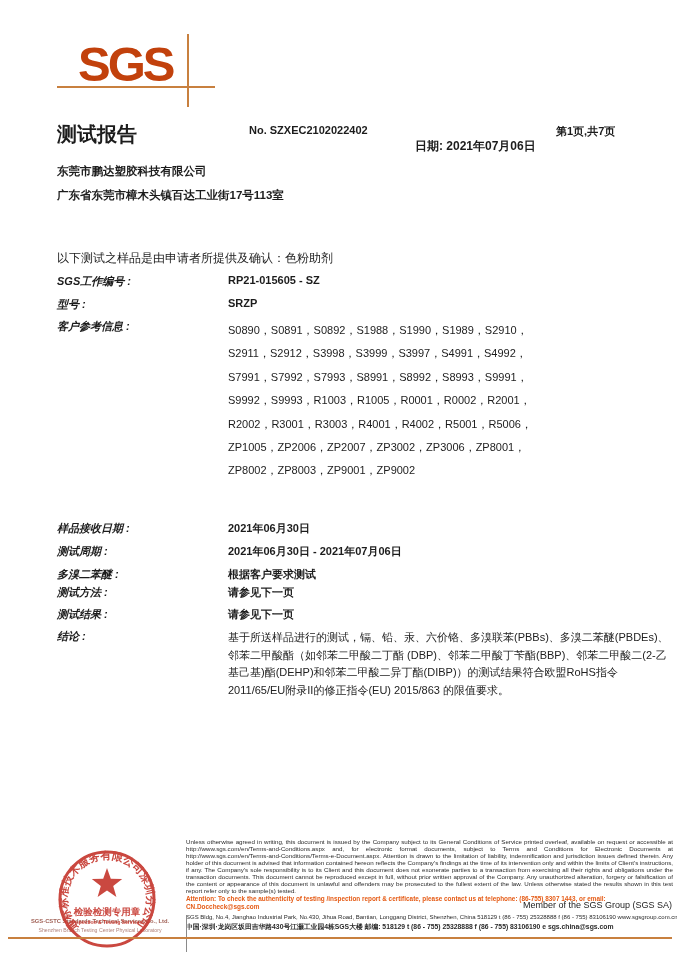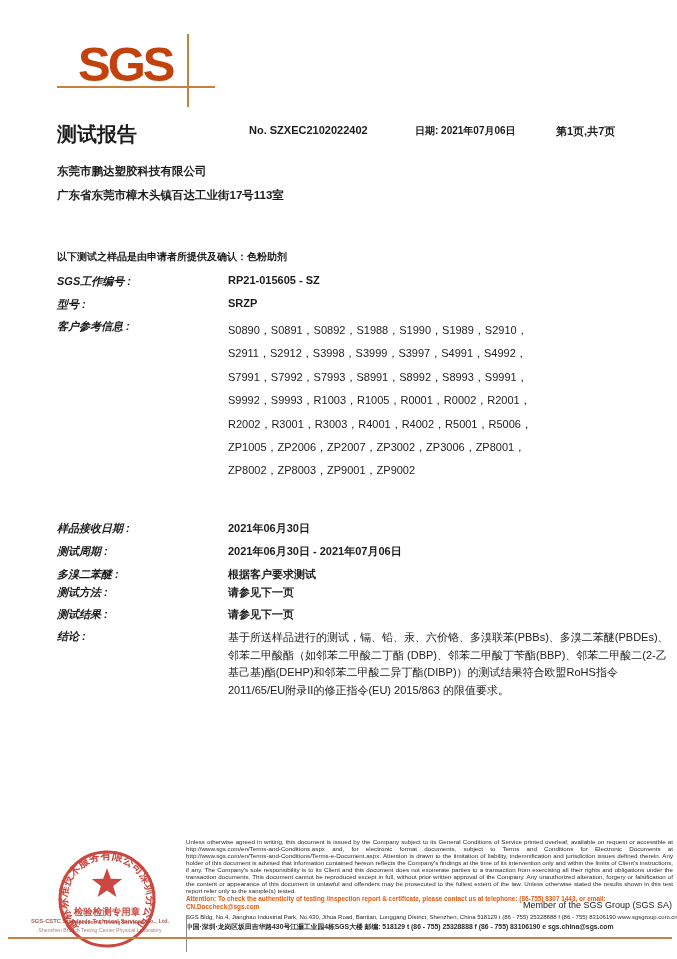--- a/index.html
+++ b/index.html
@@ -10,26 +10,26 @@
   }
   .abs{position:absolute;}
   
   .logo-text{left:78px;top:40px;font-size:49px;font-weight:bold;color:#c2410c;
     letter-spacing:-3px;line-height:1;}
   .logo-hline{left:57px;top:86px;width:158px;height:2px;background:#c8803f;}
   .logo-vline{left:187px;top:34px;width:2px;height:73px;background:#c8803f;}
   
   .doc-title{left:57px;top:121px;font-size:20px;font-weight:bold;}
   .report-no{left:237px;top:124px;font-size:11px;font-weight:bold;margin-left:12px;}
-  .date{left:415px;top:124px;font-size:10px;font-weight:bold;}
+  .date{left:415px;top:138px;font-size:12px;font-weight:bold;}
   .page{left:556px;top:124px;font-size:11px;font-weight:bold;}
   
   .company{left:57px;top:164px;font-size:11.5px;font-weight:bold;}
   .address{left:57px;top:188px;font-size:11.5px;font-weight:bold;}
-  .statement{left:57px;top:250px;font-size:10px;font-weight:bold;}
+  .statement{left:57px;top:250px;font-size:12px;font-weight:normal;}
   
   .lbl{left:57px;font-size:11px;font-weight:bold;white-space:nowrap;font-style:italic;}
   .val{left:228px;font-size:11px;font-weight:bold;white-space:nowrap;}
   .ref-lines{left:228px;top:319px;font-size:11px;font-weight:normal;line-height:23.4px;}
   .conclusion-val{left:228px;top:629px;width:443px;font-size:11px;font-weight:normal;
     line-height:17.6px;white-space:normal;color:#222;}
   
   .footer-block{left:186px;top:838px;width:487px;}
   .legal{font-size:6.2px;line-height:7.05px;text-align:justify;color:#2a2a2a;margin:0;}
   .attention{color:#e55a14;font-weight:bold;font-size:6.4px;line-height:7.3px;margin:1px 0 0 0;}

